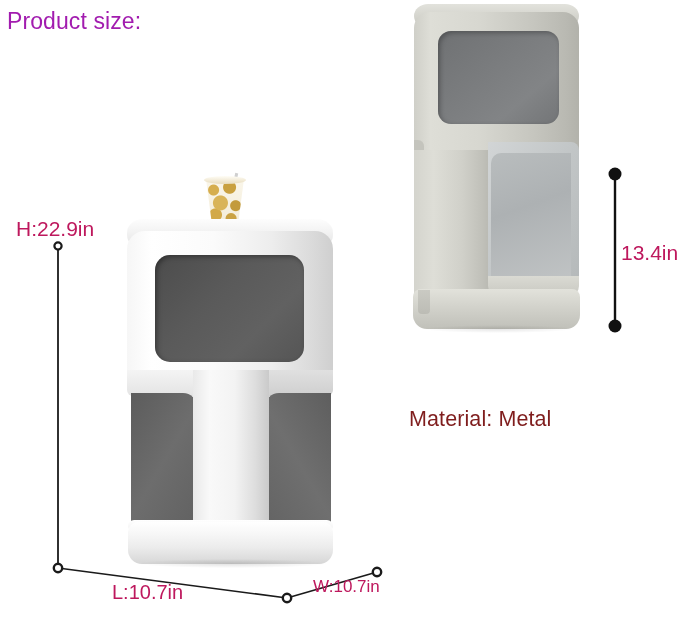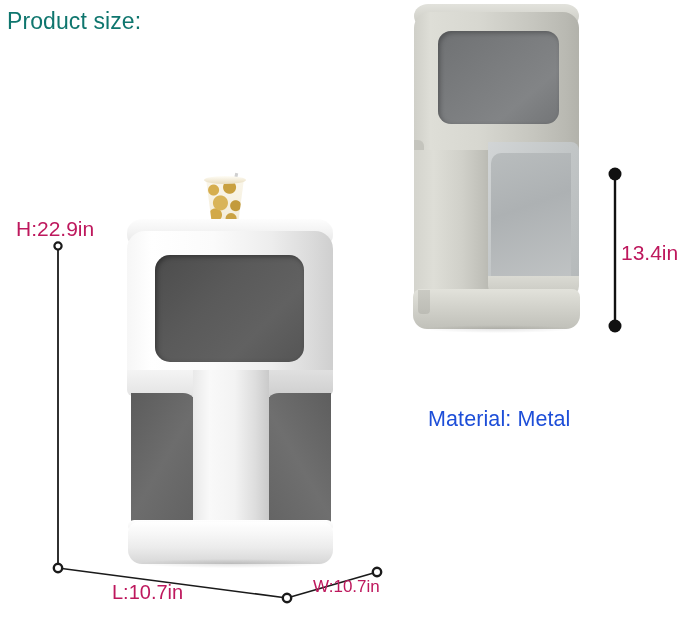--- a/index.html
+++ b/index.html
@@ -18,30 +18,30 @@
   }
 
   
   .page-title {
     position: absolute;
     left: 7px;
     top: 7px;
     font-size: 23px;
     line-height: 28px;
     letter-spacing: 0.1px;
-    color: #0f766e;
+    color: #a21caf;
     white-space: nowrap;
   }
   .spec-line {
     position: absolute;
-    left: 428px;
+    left: 409px;
     font-size: 21.5px;
     line-height: 26px;
     letter-spacing: 0.1px;
-    color: #1d4ed8;
+    color: #7f1d1d;
     white-space: nowrap;
   }
   .spec-0 { top: 406px; }
   .spec-1 { top: 452px; }
   .spec-2 { top: 497px; }
 
   .dim-label {
     position: absolute;
     font-size: 21px;
     line-height: 25px;

